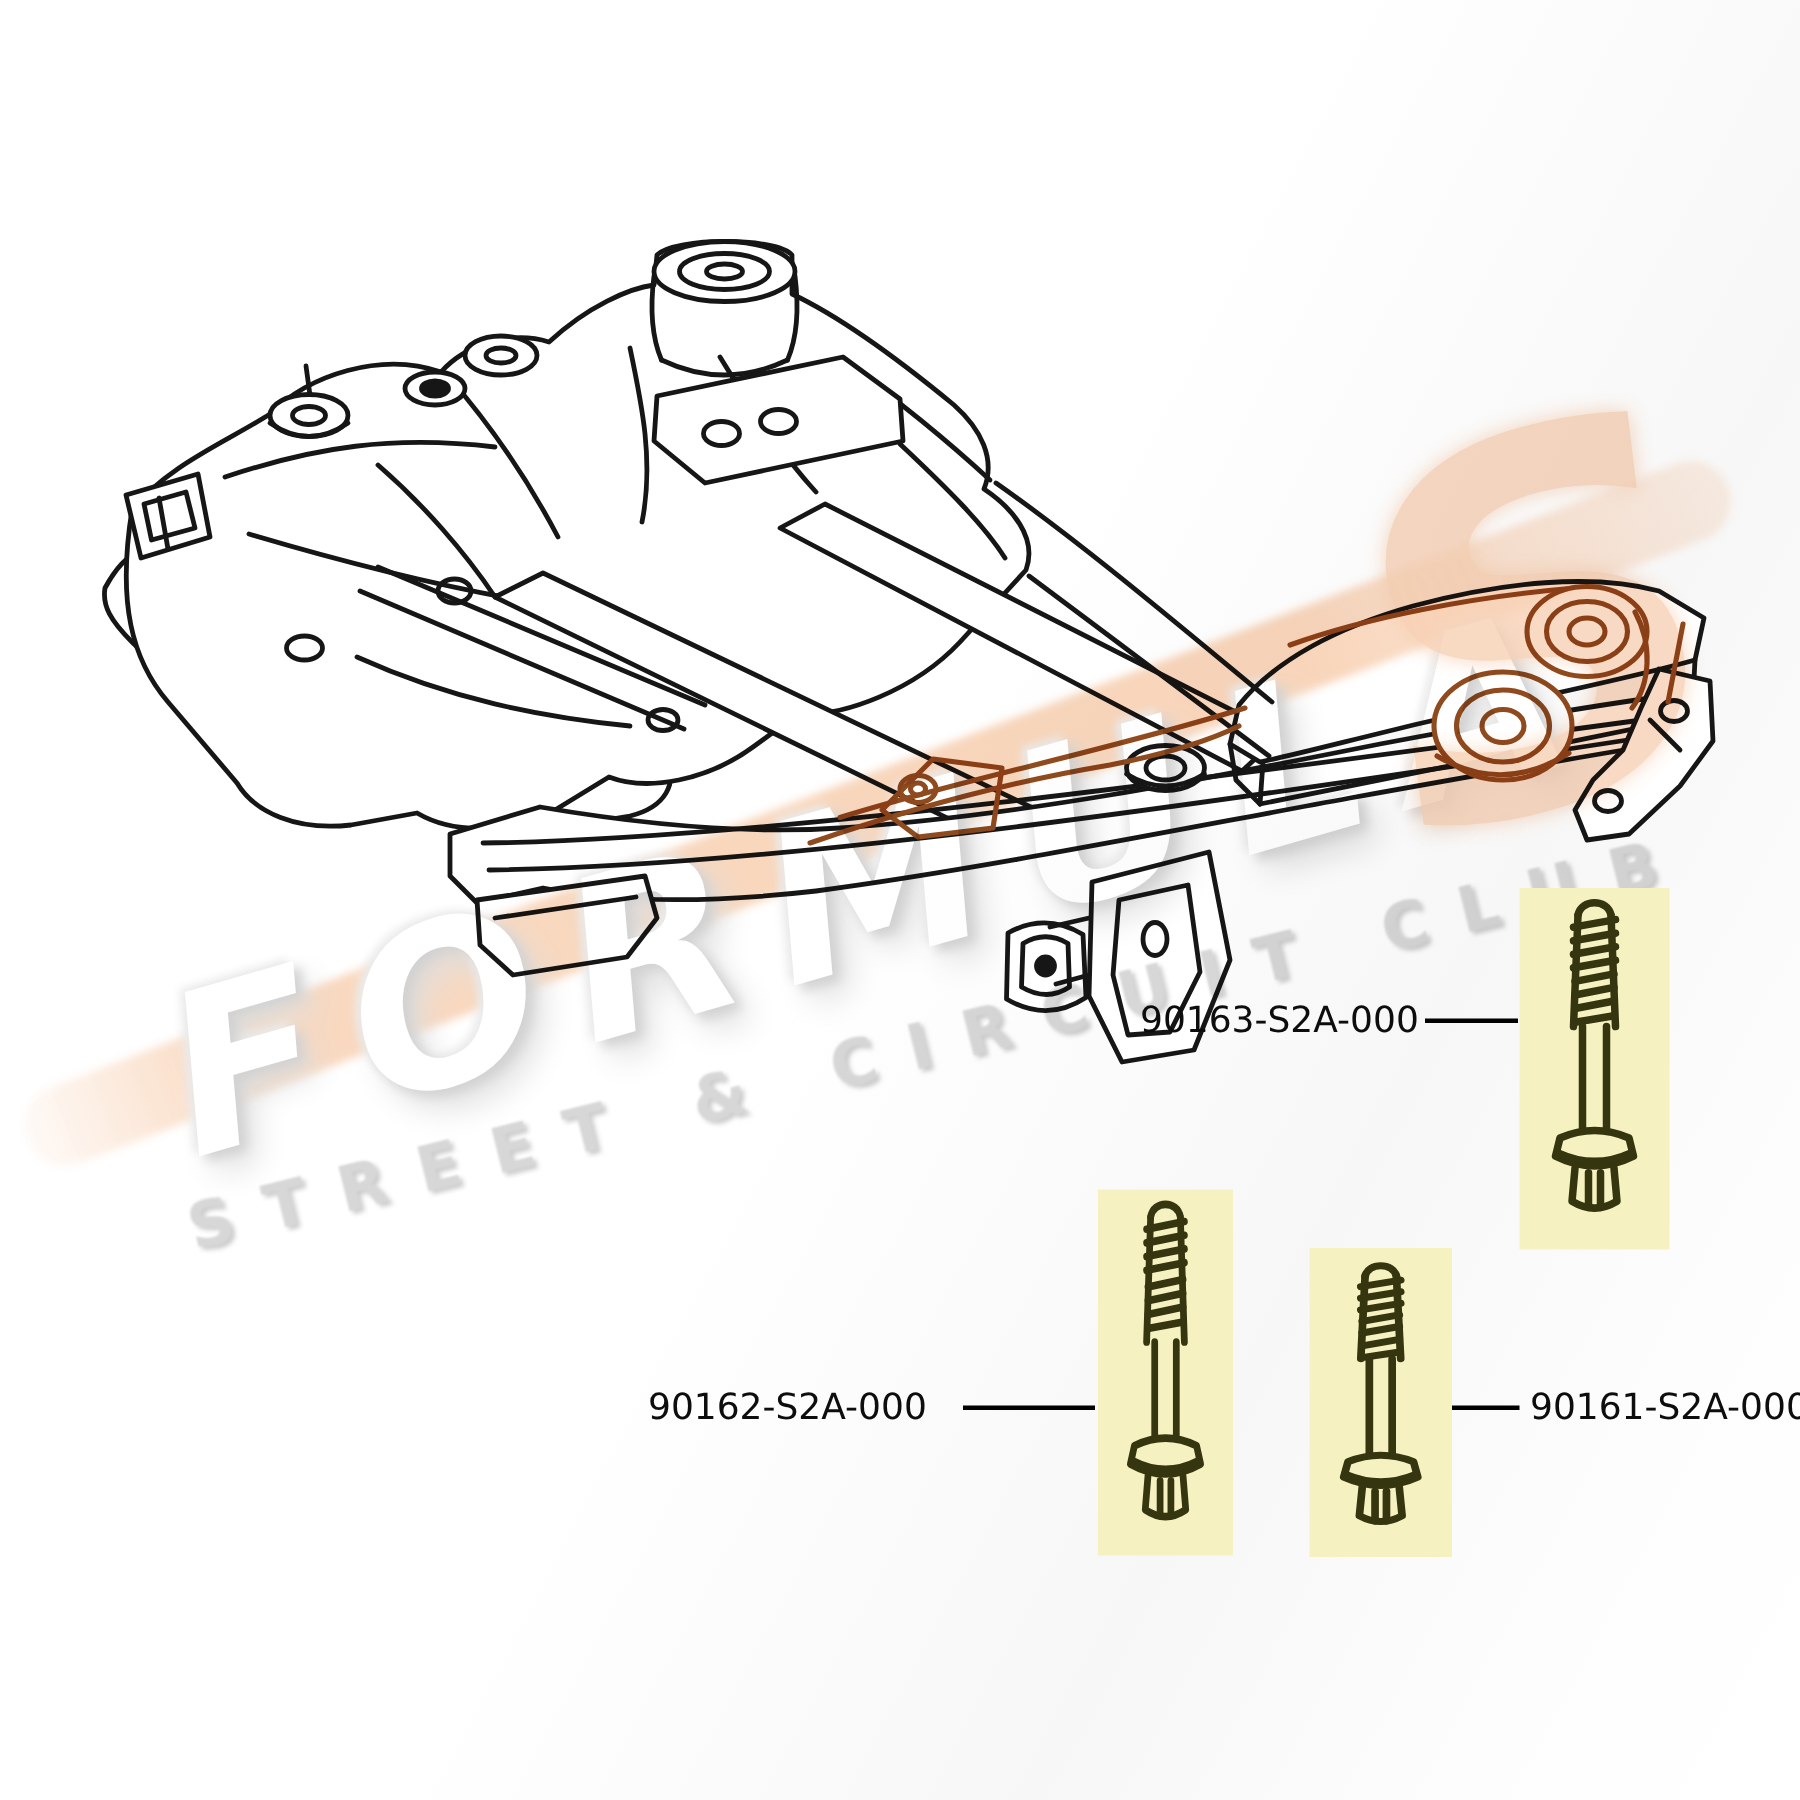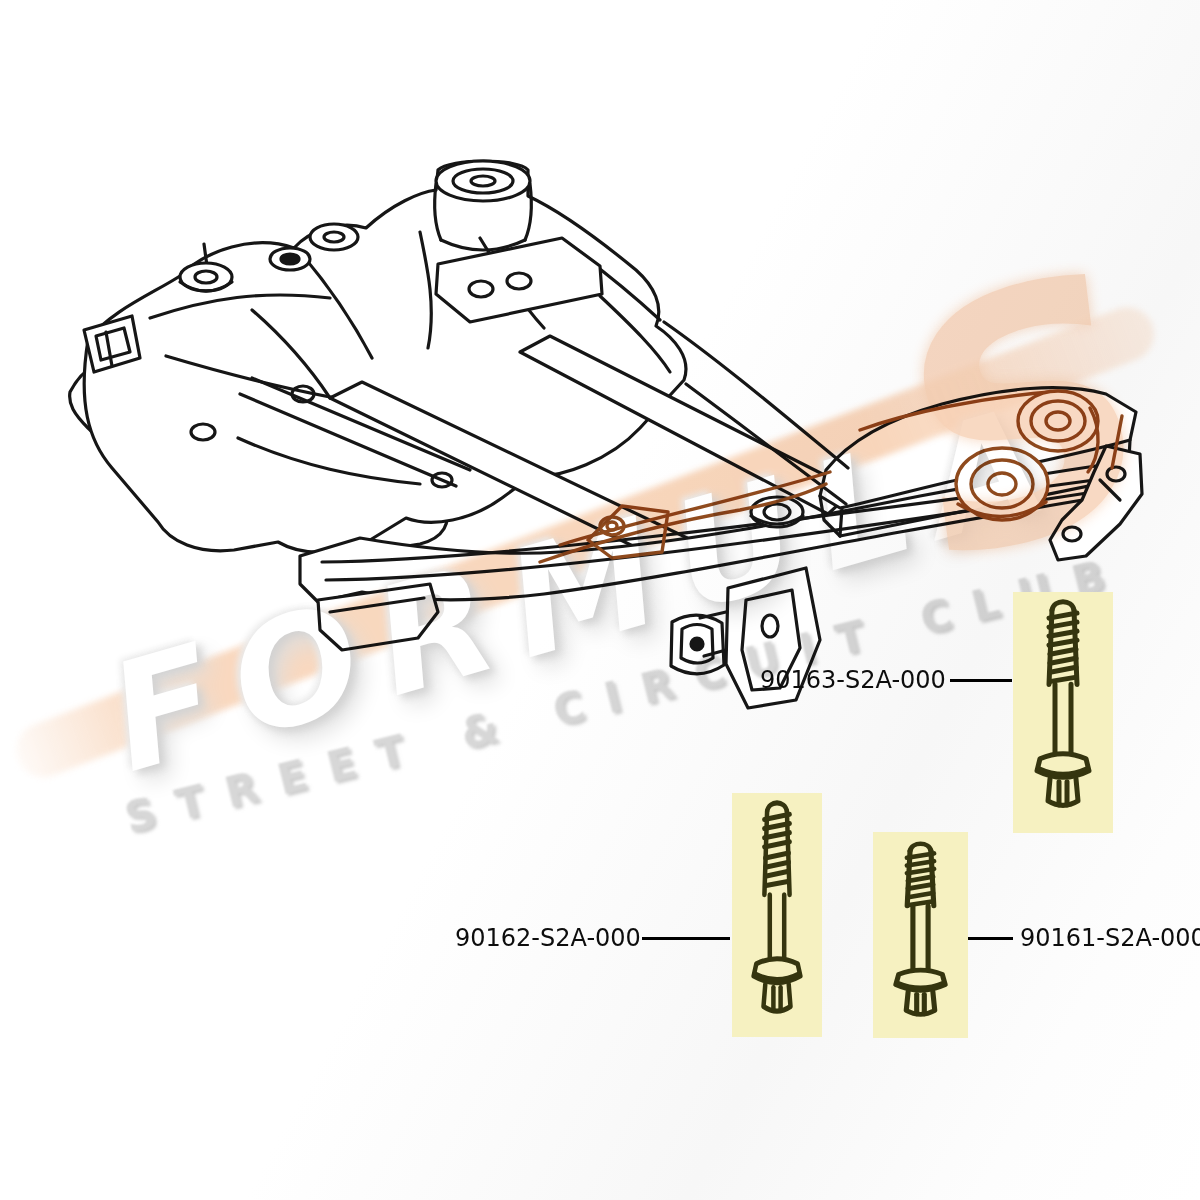--- a/index.html
+++ b/index.html
@@ -228,19 +228,19 @@
         <path d="M37,186 L35,208 Q50,217 65,208 L63,186"></path>
         <path d="M46,189 L46,212"></path>
           <path d="M54,189 L54,212"></path>
       </g>
     </svg>
   </div>
 
   <div class="part-label align-r" style="left:760px;top:666px;width:185px;">90163-S2A-000</div>
   <div class="leader" style="left:950px;top:679px;width:62px;"></div>
 
-  <div class="part-label align-r" style="left:455px;top:924px;width:180px;text-align:right;">90162-S2A-000</div>
+  <div class="part-label align-r" style="left:432px;top:924px;width:180px;text-align:right;">90162-S2A-000</div>
   <div class="leader" style="left:642px;top:937px;width:88px;"></div>
 
   <div class="part-label" style="left:1020px;top:924px;">90161-S2A-000</div>
   <div class="leader" style="left:968px;top:937px;width:45px;"></div>
 
 </div>
 
 </body></html>

